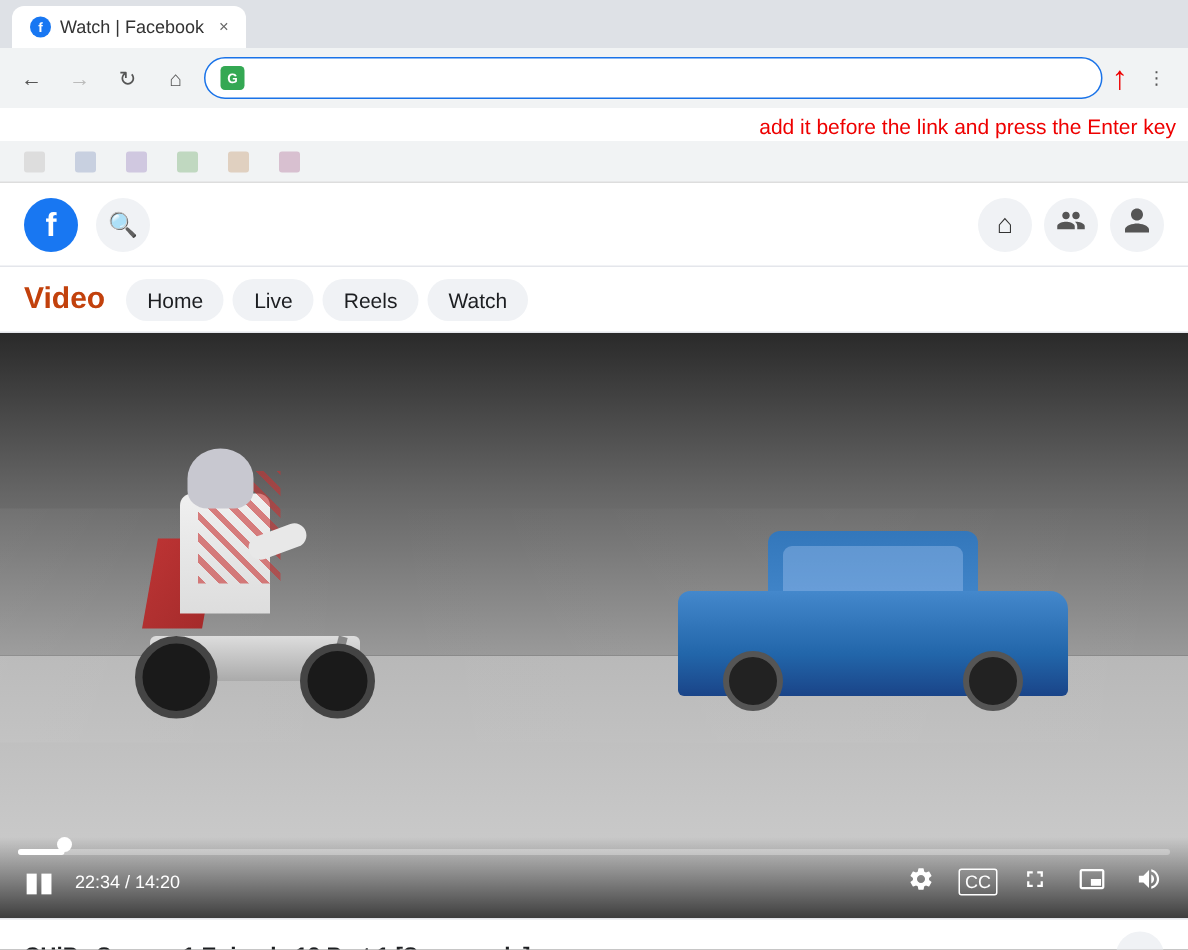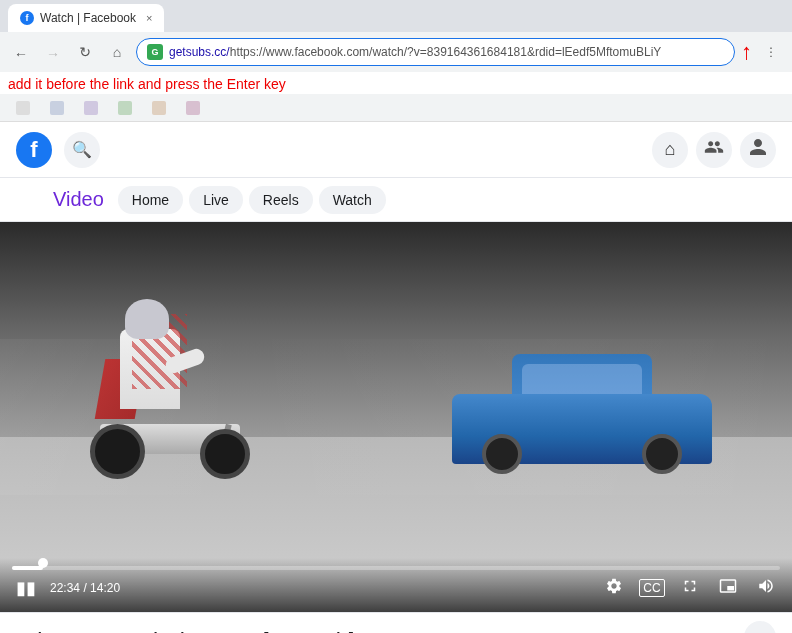--- a/index.html
+++ b/index.html
@@ -85,20 +85,21 @@
       font-size: 22px;
       font-weight: bold;
       line-height: 1;
     }
 
     .annotation-text {
       color: #e00;
       font-size: 14px;
       font-weight: 500;
       padding: 4px 8px 2px 8px;
+      text-align: right;
     }
 
     
     .fb-header {
       background: #fff;
       border-bottom: 1px solid #e4e6eb;
       display: flex;
       align-items: center;
       padding: 0 16px;
       height: 56px;
@@ -136,24 +137,23 @@
     .video-nav {
       display: flex;
       align-items: center;
       padding: 0 16px;
       height: 44px;
       border-bottom: 1px solid #e4e6eb;
       gap: 6px;
     }
     .video-title-label {
       font-size: 20px;
-      font-weight: 400;
-      color: #6d28d9;
+      font-weight: 700;
+      color: #c2410c;
       margin-right: 8px;
-      margin-left: 37px;
     }
     .nav-pill {
       background: #f0f2f5;
       border: none;
       border-radius: 20px;
       padding: 6px 14px;
       font-size: 14px;
       font-weight: 500;
       color: #1c1e21;
       cursor: pointer;
@@ -512,23 +512,20 @@
   </div>
 
   <div class="browser-nav-row">
     <div class="nav-btn">←</div>
     <div class="nav-btn disabled">→</div>
     <div class="nav-btn">↻</div>
     <div class="nav-btn">⌂</div>
 
     <div class="address-bar-wrap">
       <div class="site-icon">G</div>
-      <span class="address-text">
-        <span style="color:#1a0dab; font-weight:500;">getsubs.cc/</span><span style="color:#555;">https://www.facebook.com/watch/?v=839164361684181&amp;rdid=lEedf5MftomuBLiY</span>
-      </span>
     </div>
 
     <div class="address-arrow">
       <span class="red-arrow">↑</span>
     </div>
 
     <div class="nav-btn" style="font-size:12px;">⋮</div>
   </div>
 
   <div class="annotation-text">add it before the link and press the Enter key</div>

